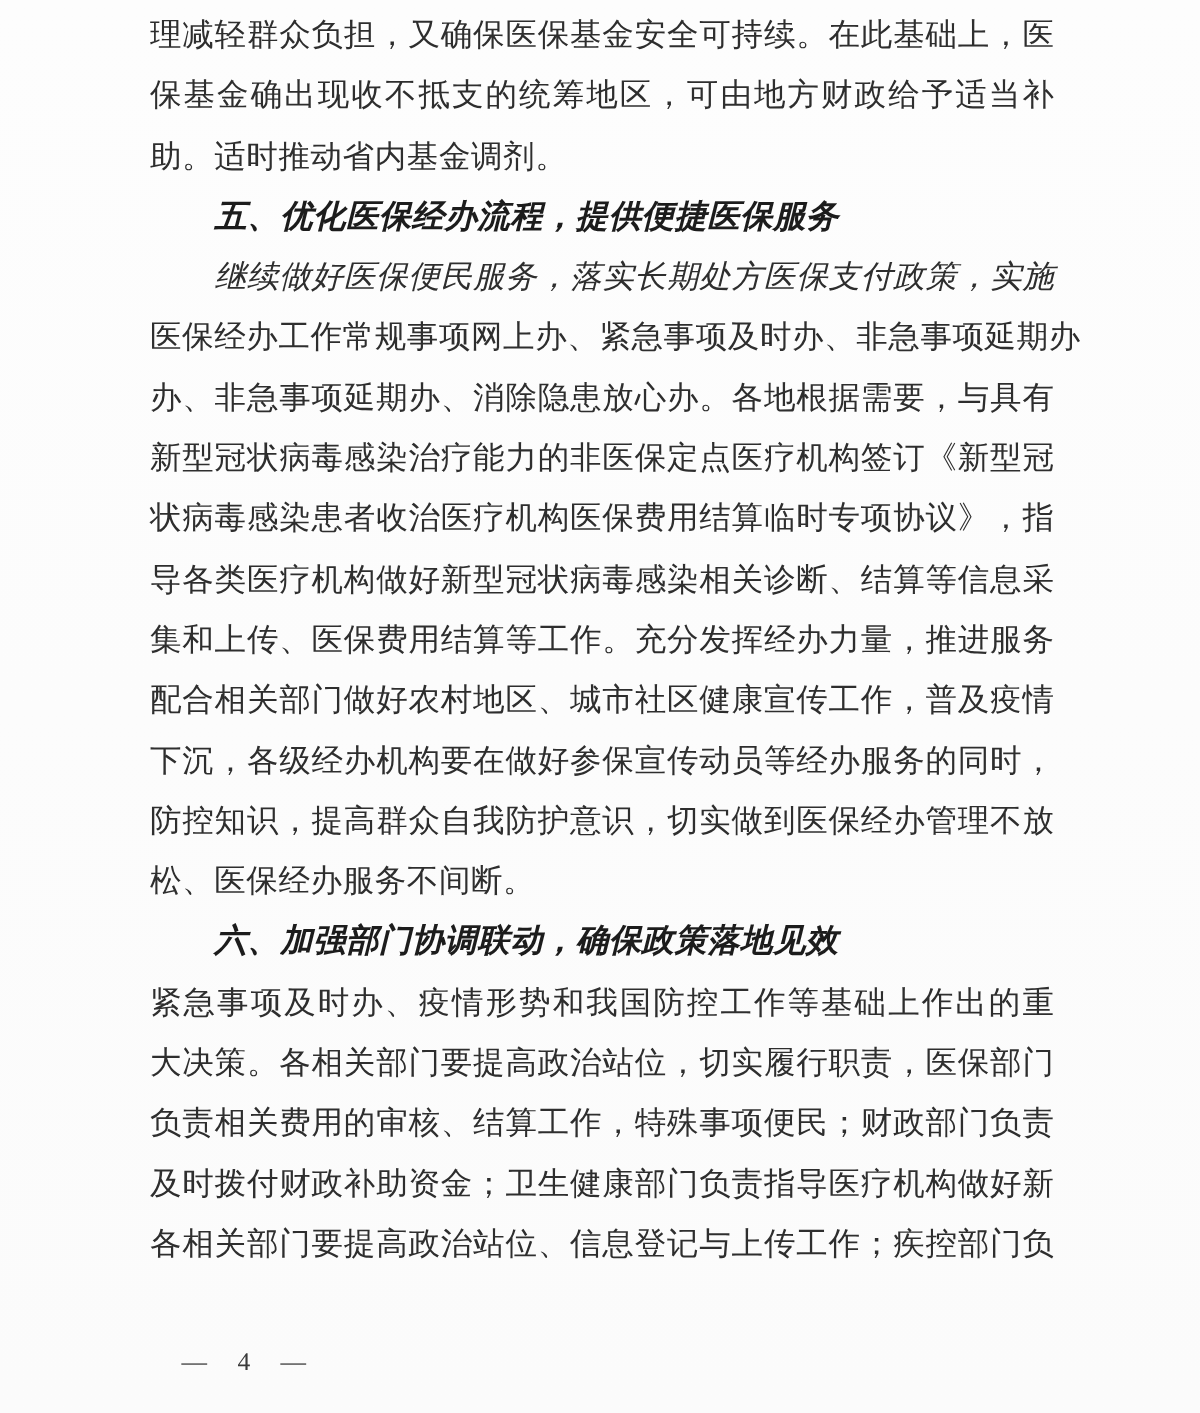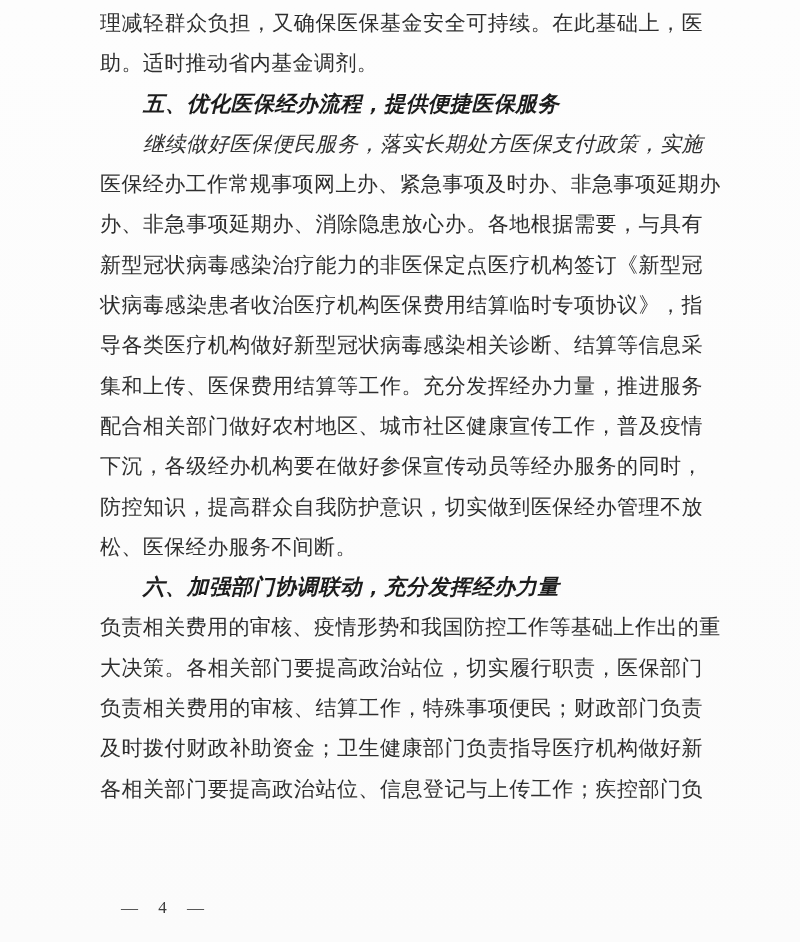--- a/index.html
+++ b/index.html
@@ -58,34 +58,35 @@
     word-spacing: 10px;
     font-family: "Liberation Serif", "DejaVu Serif", serif;
   }
 </style>
 </head>
 <body>
 
 <div class="page">
   <div class="content">
       <div class="line">理减轻群众负担，又确保医保基金安全可持续。在此基础上，医</div>
+      <div class="line">保基金确出现收不抵支的统筹地区，可由地方财政给予适当补</div>
       <div class="line short">助。适时推动省内基金调剂。</div>
       <div class="line heading indent short">五、优化医保经办流程，提供便捷医保服务</div>
       <div class="line indent">继续做好医保便民服务，落实长期处方医保支付政策，实施</div>
       <div class="line">医保经办工作常规事项网上办、紧急事项及时办、非急事项延期办</div>
       <div class="line">办、非急事项延期办、消除隐患放心办。各地根据需要，与具有</div>
       <div class="line">新型冠状病毒感染治疗能力的非医保定点医疗机构签订《新型冠</div>
       <div class="line">状病毒感染患者收治医疗机构医保费用结算临时专项协议》，指</div>
       <div class="line">导各类医疗机构做好新型冠状病毒感染相关诊断、结算等信息采</div>
       <div class="line">集和上传、医保费用结算等工作。充分发挥经办力量，推进服务</div>
       <div class="line">配合相关部门做好农村地区、城市社区健康宣传工作，普及疫情</div>
       <div class="line">下沉，各级经办机构要在做好参保宣传动员等经办服务的同时，</div>
       <div class="line">防控知识，提高群众自我防护意识，切实做到医保经办管理不放</div>
       <div class="line short">松、医保经办服务不间断。</div>
-      <div class="line heading indent short">六、加强部门协调联动，充分发挥经办力量</div>
-      <div class="line">负责相关费用的审核、疫情形势和我国防控工作等基础上作出的重</div>
+      <div class="line heading indent short">六、加强部门协调联动，确保政策落地见效</div>
+      <div class="line">紧急事项及时办、疫情形势和我国防控工作等基础上作出的重</div>
       <div class="line">大决策。各相关部门要提高政治站位，切实履行职责，医保部门</div>
       <div class="line">负责相关费用的审核、结算工作，特殊事项便民；财政部门负责</div>
       <div class="line">及时拨付财政补助资金；卫生健康部门负责指导医疗机构做好新</div>
       <div class="line">各相关部门要提高政治站位、信息登记与上传工作；疾控部门负</div>
     </div>
   <div class="page-number">— 4 —</div>
 </div>
 
 </body></html>

